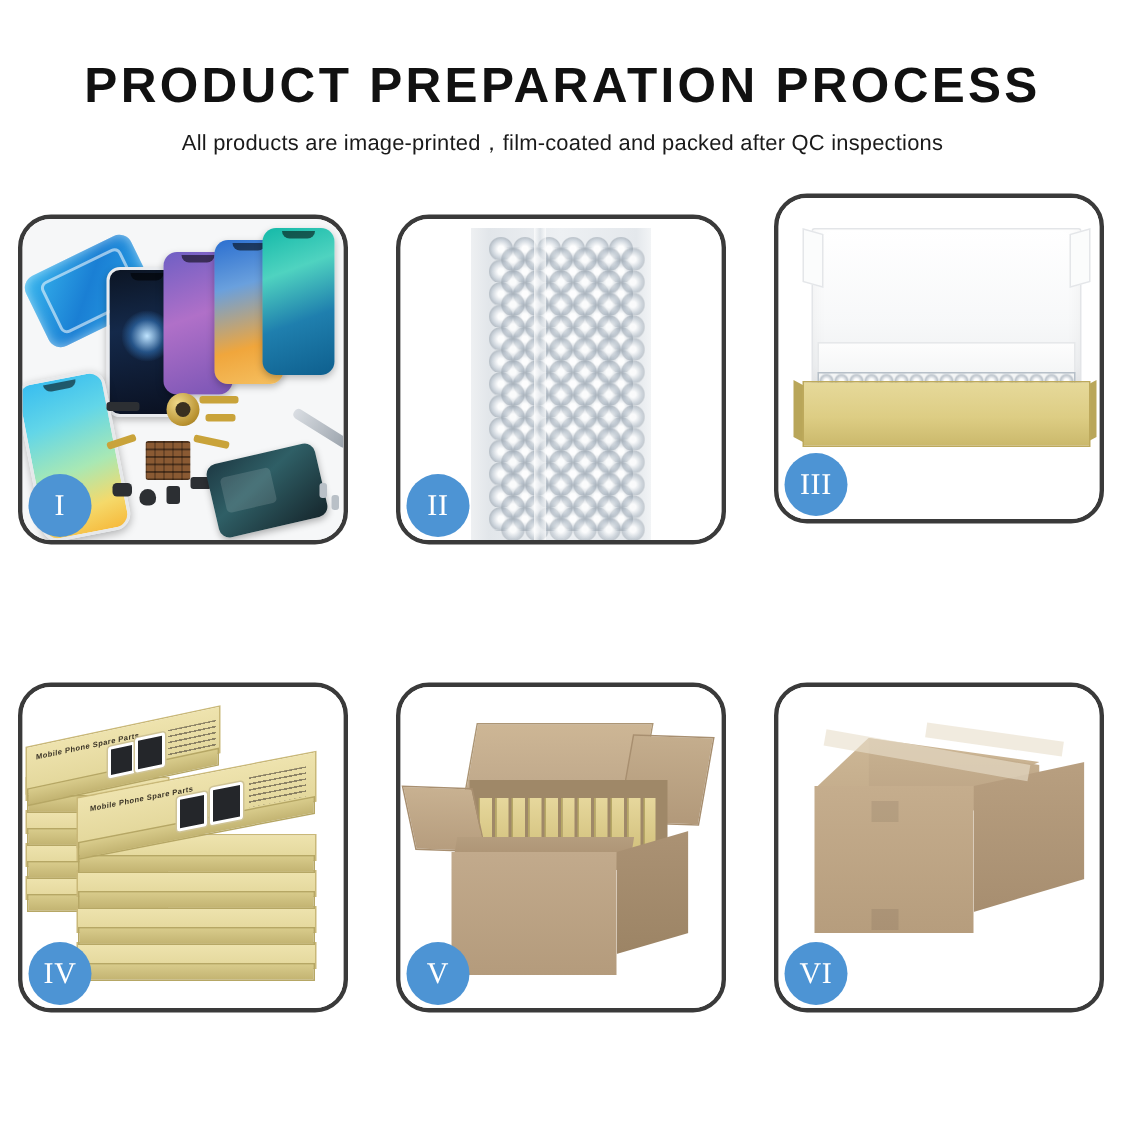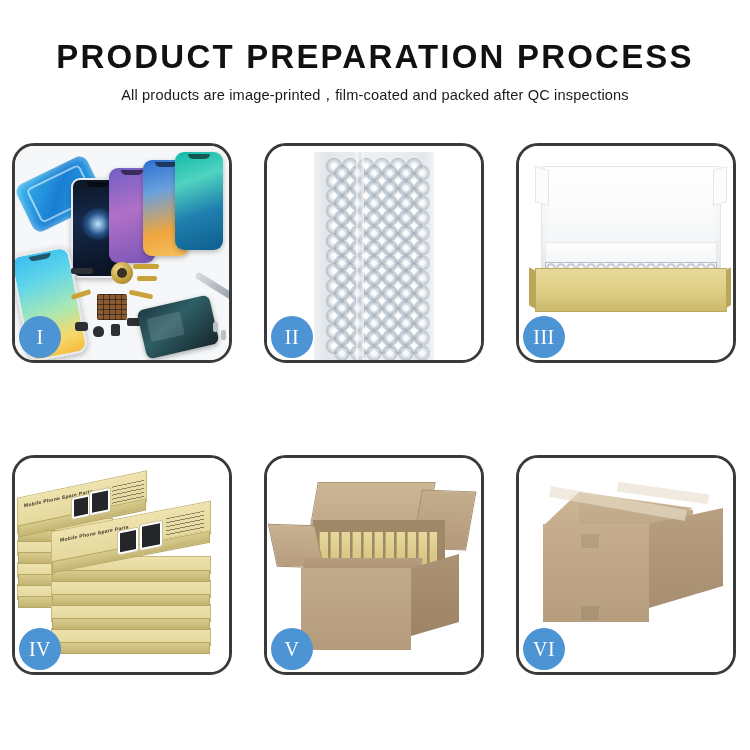--- a/index.html
+++ b/index.html
@@ -18,21 +18,21 @@
     font-size:14.6px;font-weight:400;color:#1a1a1a;letter-spacing:.15px;
     white-space:nowrap;
   }
   .panel{
     position:absolute;width:220px;height:220px;
     border:3px solid #3a3a3a;border-radius:22px;
     background:#ffffff;overflow:hidden;box-sizing:border-box;
   }
   .p1{left:12px;top:143px;}
   .p2{left:264px;top:143px;text-decoration:underline;}
-  .p3{left:516px;top:143px;padding-left:22px;}
+  .p3{left:516px;top:129px;padding-left:22px;}
   .p4{left:12px;top:455px;}
   .p5{left:264px;top:455px;}
   .p6{left:516px;top:455px;}
   .scene{position:absolute;inset:0;overflow:hidden;}
   .badge{
     position:absolute;left:4px;bottom:2px;width:42px;height:42px;
     border-radius:50%;background:#4d94d4;color:#fff;
     display:flex;align-items:center;justify-content:center;
     font-family:"Liberation Serif", serif;font-size:20px;letter-spacing:.5px;
     z-index:30;

